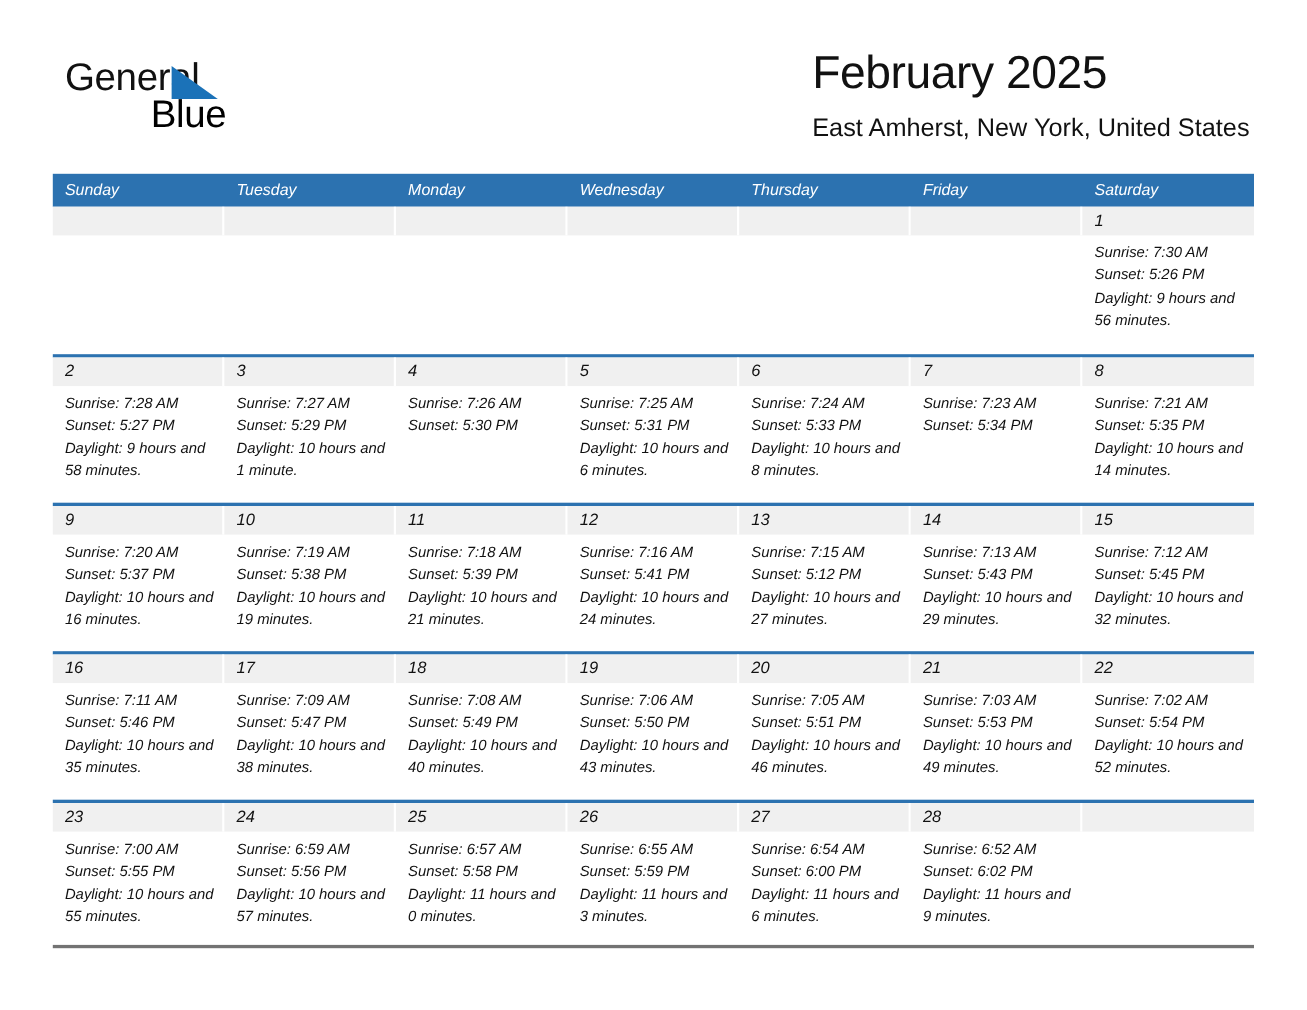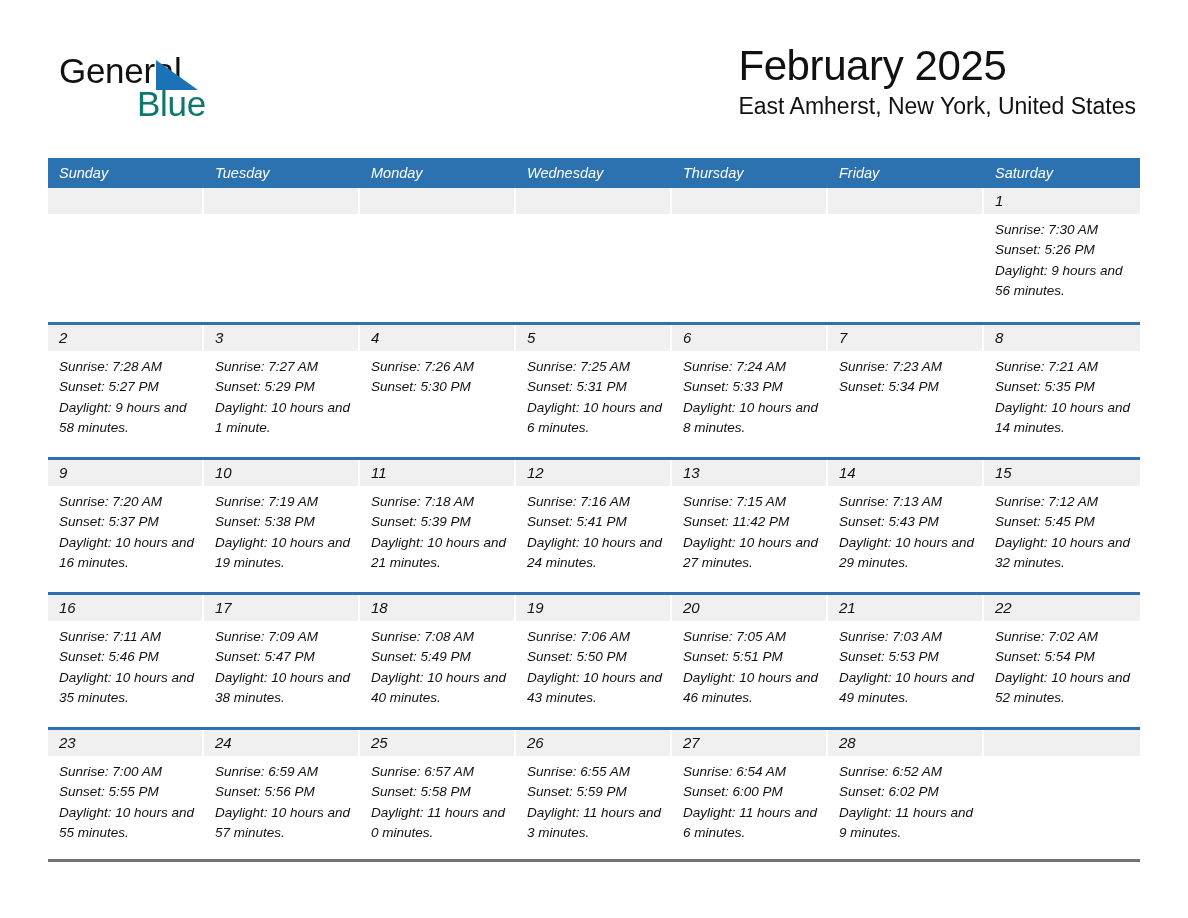--- a/index.html
+++ b/index.html
@@ -54,41 +54,41 @@
     height: 0;
     border-left: 42px solid #1b72b8;
     border-top: 30px solid transparent;
   }
   .brand-blue {
     position: absolute;
     left: 78px;
     top: 33px;
     font-size: 35px;
     line-height: 38px;
-    color: #0f766e;
+    color: #000000;
     letter-spacing: -0.3px;
     font-weight: 400;
   }
 
   .title-block {
     position: absolute;
     right: 4px;
     top: 0;
     text-align: left;
   }
   .cal-title {
     font-size: 42px;
     line-height: 52px;
     color: #111111;
     font-weight: 400;
     letter-spacing: -0.4px;
     white-space: nowrap;
   }
   .cal-subtitle {
-    margin-top: 0;
+    margin-top: 10px;
     font-size: 23px;
     line-height: 28px;
     color: #111111;
     font-weight: 400;
     white-space: nowrap;
   }
 
   
   .calendar {
     position: absolute;
@@ -303,21 +303,21 @@
         <div class="day-body">
           <div>Sunrise: 7:16 AM</div>
           <div>Sunset: 5:41 PM</div>
           <div class="daylight">Daylight: 10 hours and 24 minutes.</div>
         </div>
       </div>
       <div class="day-cell">
         <div class="day-number">13</div>
         <div class="day-body">
           <div>Sunrise: 7:15 AM</div>
-          <div>Sunset: 11:42 PM</div>
+          <div>Sunset: 5:12 PM</div>
           <div class="daylight">Daylight: 10 hours and 27 minutes.</div>
         </div>
       </div>
       <div class="day-cell">
         <div class="day-number">14</div>
         <div class="day-body">
           <div>Sunrise: 7:13 AM</div>
           <div>Sunset: 5:43 PM</div>
           <div class="daylight">Daylight: 10 hours and 29 minutes.</div>
         </div>

